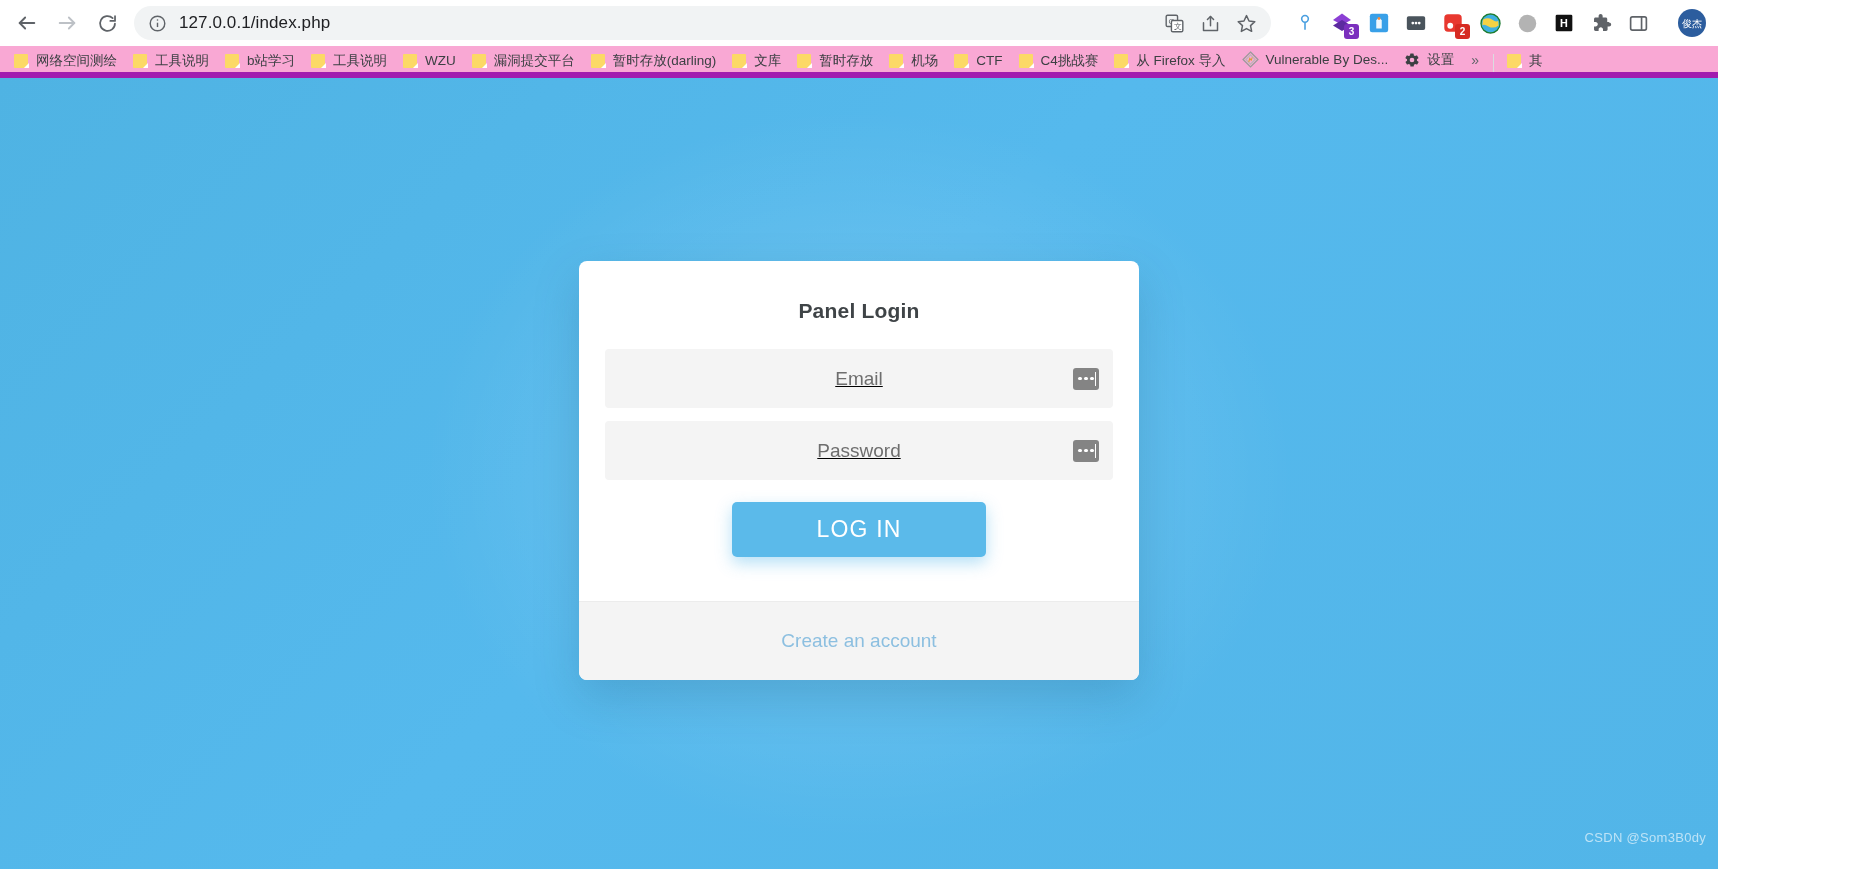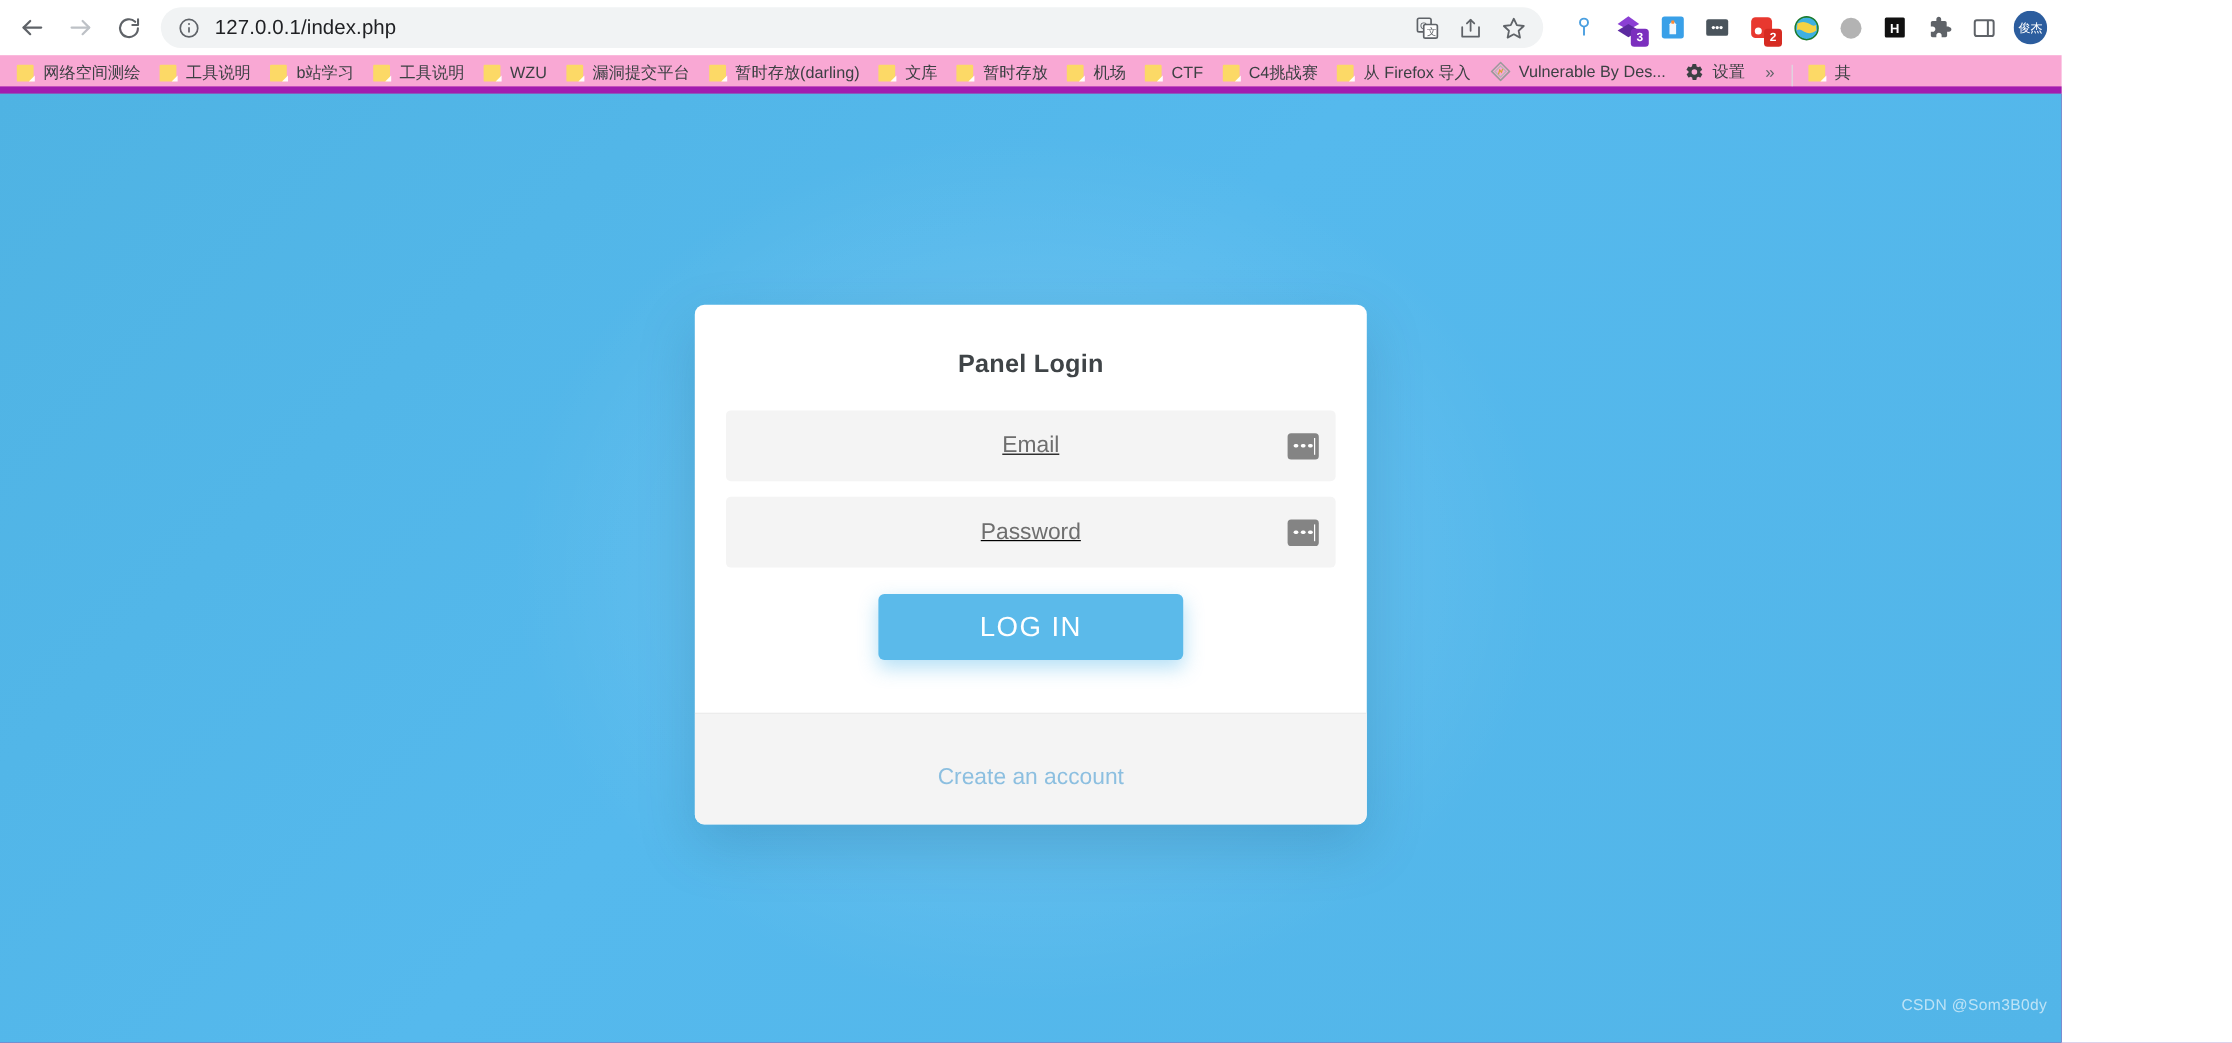--- a/index.html
+++ b/index.html
@@ -173,21 +173,21 @@
   .bm-diamond {
     width: 17px; height: 17px;
     flex: 0 0 17px;
   }
 
   
   .viewport {
     flex: 1 1 auto;
     position: relative;
     overflow: hidden;
-    background: #4c1d95;
+    background: #c2410c;
   }
   .bg {
     position: absolute;
     inset: 0;
     background:
       radial-gradient(ellipse 620px 520px at 50% 50%,
         rgba(255,255,255,0.17) 0%,
         rgba(255,255,255,0.09) 38%,
         rgba(255,255,255,0.0) 70%),
       linear-gradient(135deg, #4fb3e3 0%, #55b9ed 45%, #52b5e8 100%);
@@ -290,21 +290,21 @@
     font-family: "Liberation Sans", sans-serif;
     letter-spacing: 1.2px;
     cursor: pointer;
     box-shadow: 0 6px 16px rgba(91,186,234,0.45);
   }
 
   .card-footer {
     border-top: 1px solid #ececec;
     background: #f4f4f4;
     text-align: center;
-    padding: 42px 0 28px 0;
+    padding: 28px 0 28px 0;
   }
   .card-footer a {
     color: #8cbfe0;
     font-size: 19px;
     text-decoration: none;
     cursor: pointer;
   }
 
   .watermark {
     position: absolute;
@@ -448,21 +448,21 @@
         </svg>
       </div>
 
       <div class="ext">
         <svg width="21" height="21" viewBox="0 0 24 24" fill="none" stroke="#5f6368" stroke-width="1.9">
           <rect x="3" y="4.5" width="18" height="15" rx="2"></rect>
             <line x1="15.5" y1="4.5" x2="15.5" y2="19.5"></line>
         </svg>
       </div>
 
-      <div class="ext" style="width:28px;height:28px;">
+      <div class="ext" style="width:28px;height:28px;margin-left:15px;">
         <svg width="28" height="28" viewBox="0 0 28 28">
           <circle cx="14" cy="14" r="14" fill="#2c5d9e"></circle>
           <text x="14" y="18" font-size="10" fill="#ffffff" text-anchor="middle" font-family="'Liberation Sans',sans-serif">俊杰</text>
         </svg>
       </div>
 
     </div>
   </div>
 
   <div class="bookmarks">

